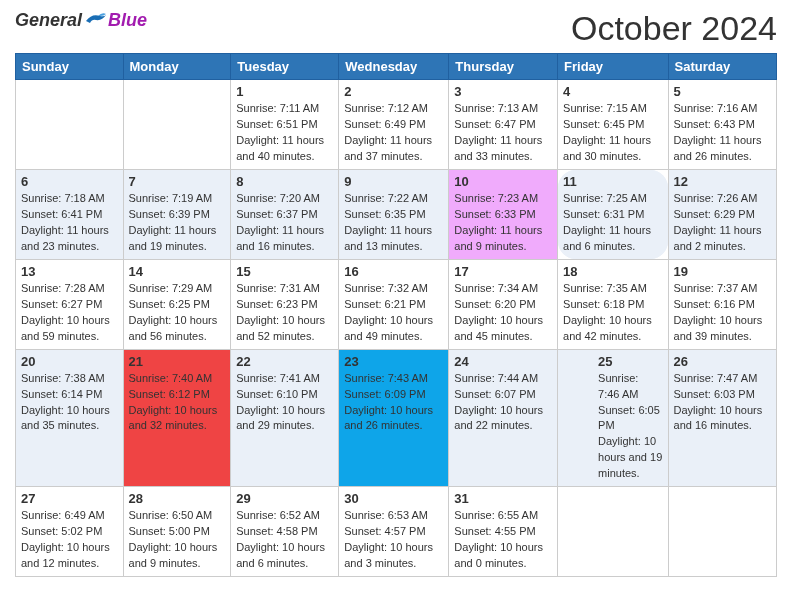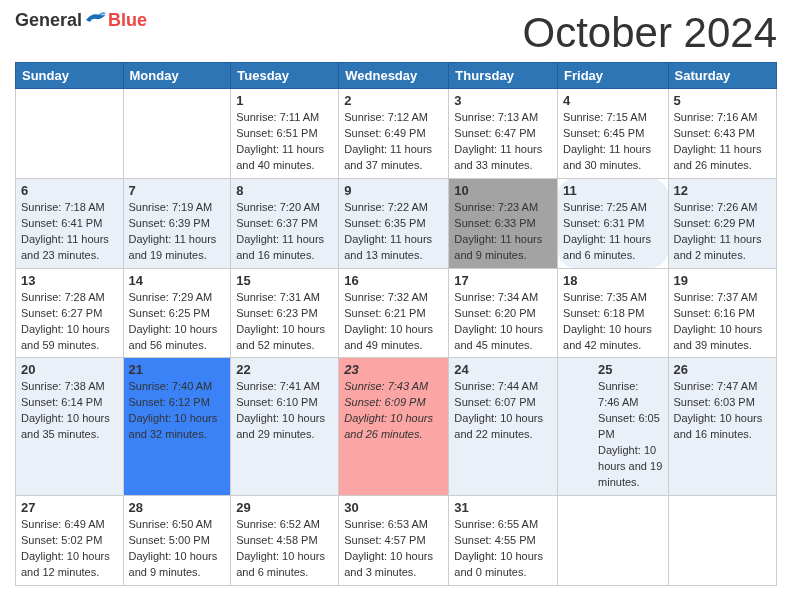--- a/index.html
+++ b/index.html
@@ -21,42 +21,43 @@
       justify-content: space-between;
       margin-bottom: 6px;
     }
     .logo {
       display: flex;
       flex-direction: column;
       align-items: flex-start;
     }
     .logo-text {
       display: flex;
-      align-items: flex-start;
+      align-items: center;
+      font-style: italic;
     }
     .logo-general {
       font-size: 18px;
       font-weight: bold;
       color: #333;
     }
     .logo-blue {
       font-size: 18px;
       font-weight: bold;
-      color: #ef4444;
+      color: #a21caf;
     }
     .logo-bird {
       width: 24px;
       height: 20px;
       margin-left: 2px;
     }
     .title-section {
       text-align: right;
     }
     .month-title {
-      font-size: 42px;
+      font-size: 34px;
       font-weight: normal;
       color: #333;
       line-height: 1.1;
     }
     .subtitle {
       font-size: 14px;
       color: #555;
       margin-top: 2px;
     }
     .calendar {
@@ -167,21 +168,21 @@
             <div class="day-info">Sunrise: 7:19 AM<br>Sunset: 6:39 PM<br>Daylight: 11 hours and 19 minutes.</div>
           </td>
           <td style="background: rgb(234, 240, 248);">
             <span class="day-number">8</span>
             <div class="day-info">Sunrise: 7:20 AM<br>Sunset: 6:37 PM<br>Daylight: 11 hours and 16 minutes.</div>
           </td>
           <td style="background: rgb(234, 240, 248);">
             <span class="day-number">9</span>
             <div class="day-info">Sunrise: 7:22 AM<br>Sunset: 6:35 PM<br>Daylight: 11 hours and 13 minutes.</div>
           </td>
-          <td style="background: #a3a3a3; margin-left: 32px;">
+          <td style="background: #f0abfc; margin-left: 32px;">
             <span class="day-number">10</span>
             <div class="day-info">Sunrise: 7:23 AM<br>Sunset: 6:33 PM<br>Daylight: 11 hours and 9 minutes.</div>
           </td>
           <td style="background: rgb(234, 240, 248); border-radius: 18px;">
             <span class="day-number">11</span>
             <div class="day-info">Sunrise: 7:25 AM<br>Sunset: 6:31 PM<br>Daylight: 11 hours and 6 minutes.</div>
           </td>
           <td style="background: rgb(234, 240, 248);">
             <span class="day-number">12</span>
             <div class="day-info">Sunrise: 7:26 AM<br>Sunset: 6:29 PM<br>Daylight: 11 hours and 2 minutes.</div>
@@ -215,29 +216,29 @@
           <td>
             <span class="day-number">19</span>
             <div class="day-info">Sunrise: 7:37 AM<br>Sunset: 6:16 PM<br>Daylight: 10 hours and 39 minutes.</div>
           </td>
         </tr>
         <tr style="background: rgb(234, 240, 248);">
           <td style="background: rgb(234, 240, 248);">
             <span class="day-number">20</span>
             <div class="day-info">Sunrise: 7:38 AM<br>Sunset: 6:14 PM<br>Daylight: 10 hours and 35 minutes.</div>
           </td>
-          <td style="background: #3b82f6;">
+          <td style="background: #ef4444;">
             <span class="day-number">21</span>
             <div class="day-info">Sunrise: 7:40 AM<br>Sunset: 6:12 PM<br>Daylight: 10 hours and 32 minutes.</div>
           </td>
           <td style="background: rgb(234, 240, 248);">
             <span class="day-number">22</span>
             <div class="day-info">Sunrise: 7:41 AM<br>Sunset: 6:10 PM<br>Daylight: 10 hours and 29 minutes.</div>
           </td>
-          <td style="background: #fca5a5; font-style: italic;">
+          <td style="background: #0ea5e9;">
             <span class="day-number">23</span>
             <div class="day-info">Sunrise: 7:43 AM<br>Sunset: 6:09 PM<br>Daylight: 10 hours and 26 minutes.</div>
           </td>
           <td style="background: rgb(234, 240, 248);">
             <span class="day-number">24</span>
             <div class="day-info">Sunrise: 7:44 AM<br>Sunset: 6:07 PM<br>Daylight: 10 hours and 22 minutes.</div>
           </td>
           <td style="background: rgb(234, 240, 248); padding-left: 40px;">
             <span class="day-number">25</span>
             <div class="day-info">Sunrise: 7:46 AM<br>Sunset: 6:05 PM<br>Daylight: 10 hours and 19 minutes.</div>

